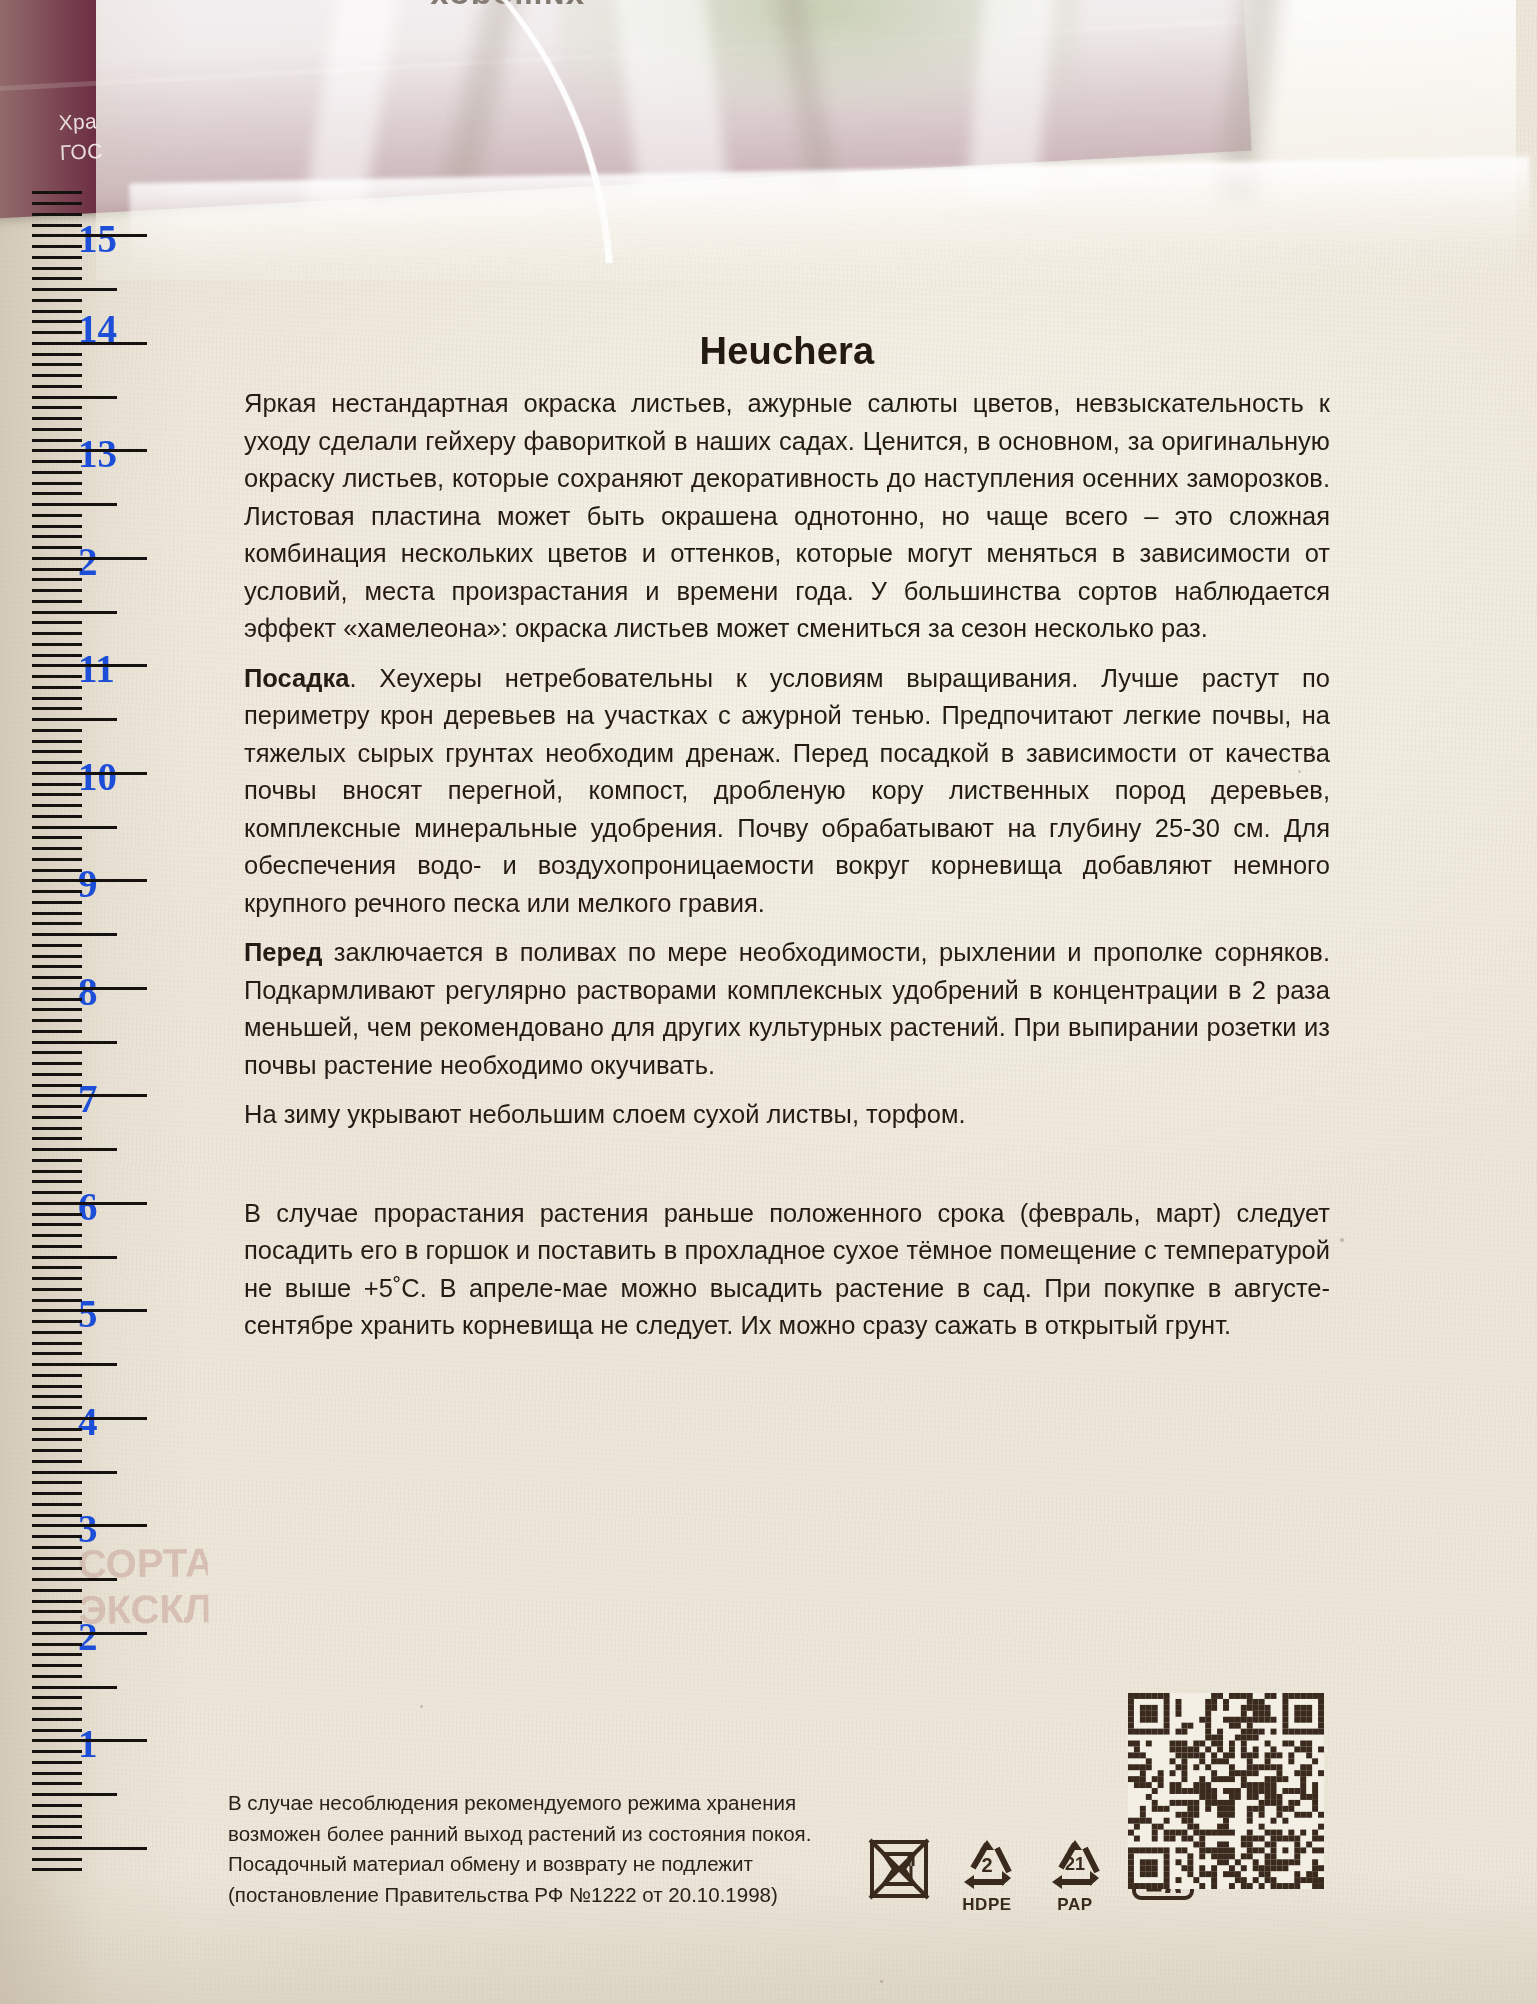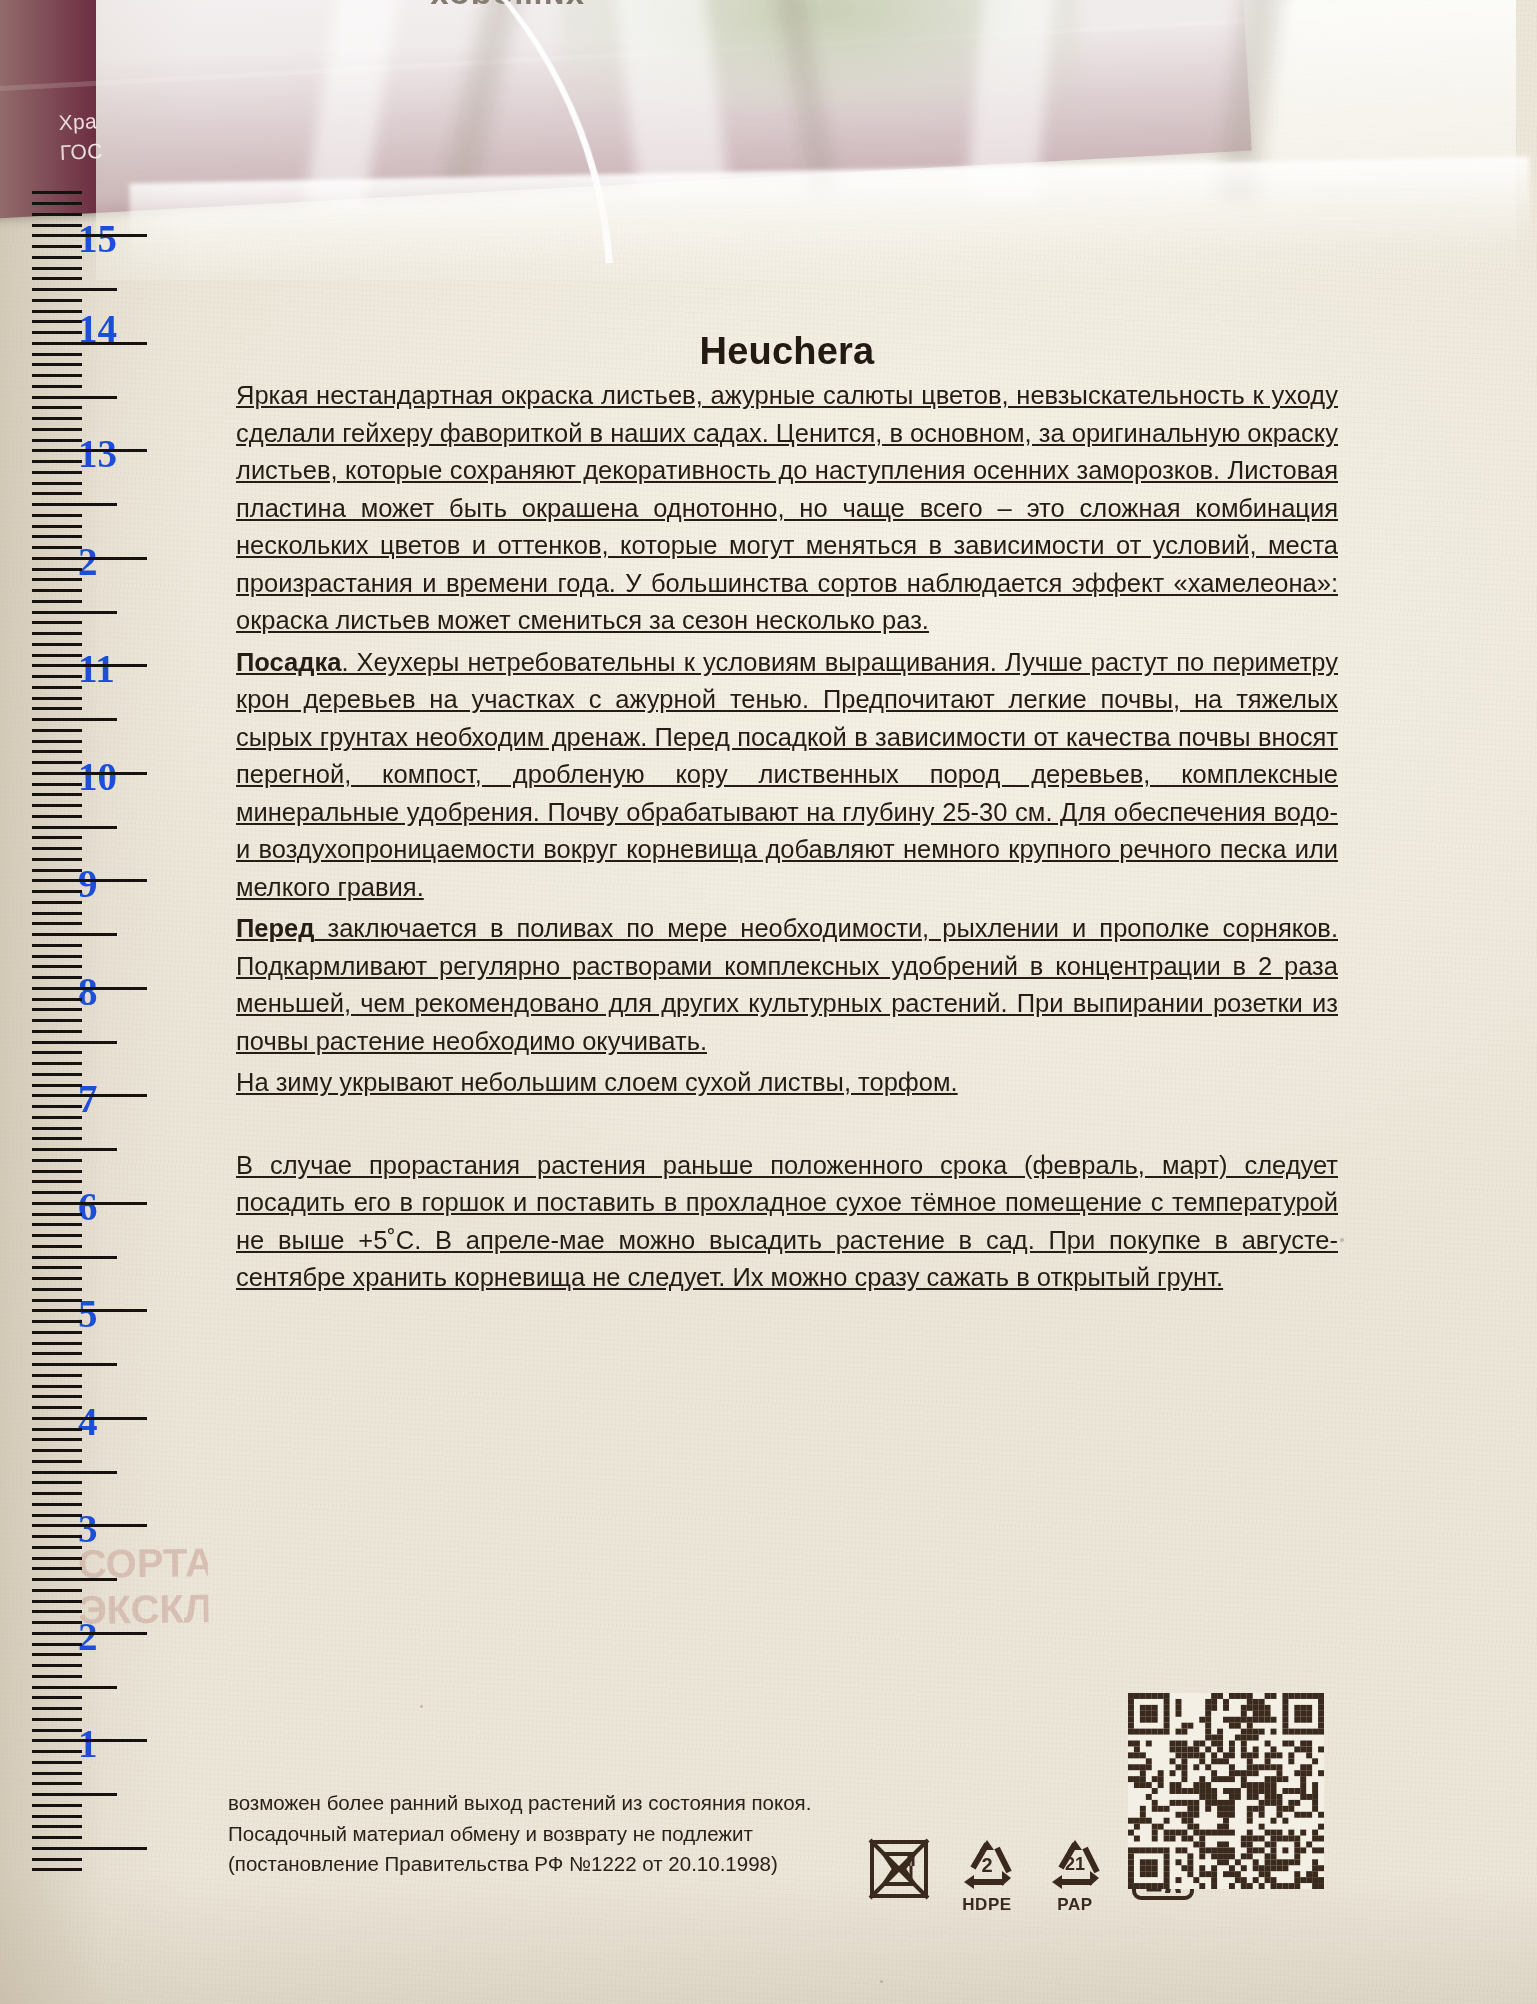--- a/index.html
+++ b/index.html
@@ -183,21 +183,21 @@
   }
 
   .body-text {
     font-size: 25.5px;
     line-height: 37.5px;
     color: #241c15;
     text-align: justify;
     text-justify: inter-word;
     hyphens: none;
   }
-  .body-text p { margin: 4px; text-decoration: underline; }
+  .body-text p { margin: 12px; }
   .body-text p + p { margin-top: 0; }
   .lead { font-weight: bold; }
   .gap { height: 37px; }
 
   
   .footer {
     position: absolute;
     left: 228px; top: 1788px;
     width: 660px;
     font-size: 20.5px;
@@ -467,20 +467,21 @@
       <p><span>Яркая нестандартная окраска листьев, ажурные салюты цветов, невзыскательность к уходу сделали гейхеру фавориткой в наших садах. Ценится, в основном, за оригинальную окраску листьев, которые сохраняют декоративность до наступления осенних заморозков. Листовая пластина может быть окрашена однотонно, но чаще всего – это сложная комбинация нескольких цветов и оттенков, которые могут меняться в зависимости от условий, места произрастания и времени года. У большинства сортов наблюдается эффект «хамелеона»: окраска листьев может смениться за сезон несколько раз.</span></p>
       <p><span class="lead">Посадка</span><span>. Хеухеры нетребовательны к условиям выращивания. Лучше растут по периметру крон деревьев на участках с ажурной тенью. Предпочитают легкие почвы, на тяжелых сырых грунтах необходим дренаж. Перед посадкой в зависимости от качества почвы вносят перегной, компост, дробленую кору лиственных пород деревьев, комплексные минеральные удобрения. Почву обрабатывают на глубину 25-30 см. Для обеспечения водо- и воздухопроницаемости вокруг корневища добавляют немного крупного речного песка или мелкого гравия.</span></p>
       <p><span class="lead">Перед</span><span> заключается в поливах по мере необходимости, рыхлении и прополке сорняков. Подкармливают регулярно растворами комплексных удобрений в концентрации в 2 раза меньшей, чем рекомендовано для других культурных растений. При выпирании розетки из почвы растение необходимо окучивать.</span></p>
       <p><span>На зиму укрывают небольшим слоем сухой листвы, торфом.</span></p>
       <div class="gap"></div>
       <p><span>В случае прорастания растения раньше положенного срока (февраль, март) следует посадить его в горшок и поставить в прохладное сухое тёмное помещение с температурой не выше +5˚С. В апреле-мае можно высадить растение в сад. При покупке в августе-сентябре хранить корневища не следует. Их можно сразу сажать в открытый грунт.</span></p>
     </div>
   </div>
 
   <div class="footer">
+    <div>В случае несоблюдения рекомендуемого режима хранения</div>
     <div>возможен более ранний выход растений из состояния покоя.</div>
     <div>Посадочный материал обмену и возврату не подлежит</div>
     <div>(постановление Правительства РФ №1222 от 20.10.1998)</div>
   </div>
 
   <div class="symbols">
 
     <div class="sym">
       <svg width="62" height="62" viewBox="0 0 62 62">
         <rect x="4" y="4" width="54" height="54" fill="none" stroke="#3a2a1e" stroke-width="4"></rect>

